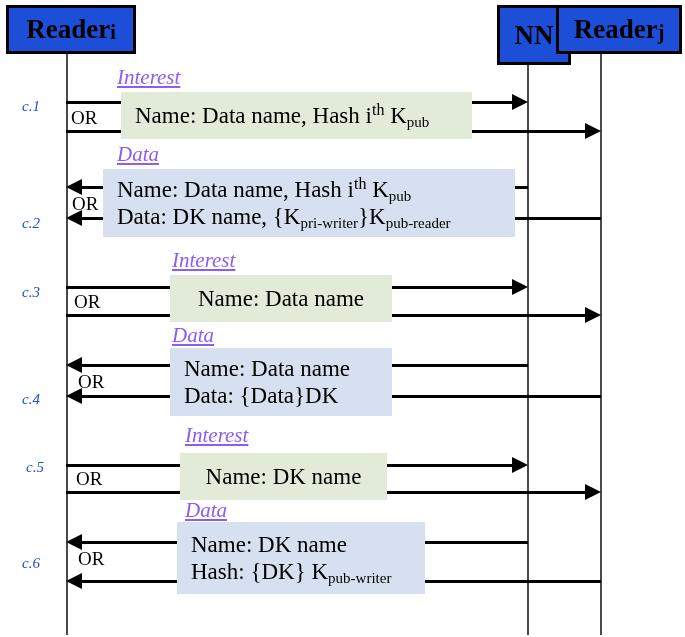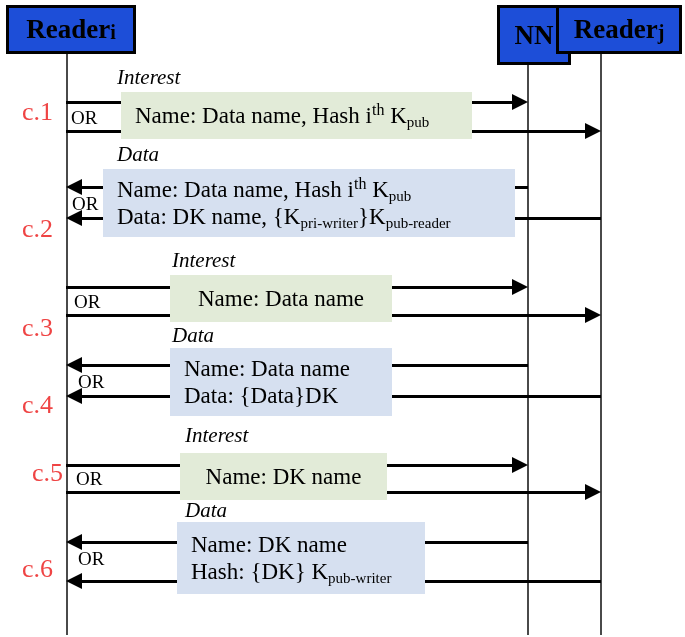--- a/index.html
+++ b/index.html
@@ -46,36 +46,38 @@
   .lifeline {
     position: absolute;
     width: 2px;
     background: #4a4a4a;
     z-index: 1;
   }
 
   
   .step-label {
     position: absolute;
-    font-size: 26px;
-    color: #ef4444;
+    font-size: 15px;
+    color: #1d4ed8;
     line-height: 1;
     white-space: nowrap;
     z-index: 30;
+    font-style: italic;
   }
 
   
   .kind-caption {
     position: absolute;
     font-size: 21px;
     font-style: italic;
-    color: #000000;
+    color: #8b5cf6;
     line-height: 1;
     white-space: nowrap;
     z-index: 30;
+    text-decoration: underline;
   }
 
   
   .arrow-line {
     position: absolute;
     height: 3px;
     background: #000000;
     z-index: 5;
   }
   .arrow-head {
@@ -186,21 +188,21 @@
 
   <div class="or-marker" style="left:72px; top:194px;">OR</div>
 
   <div class="payload blue" style="left:103px; top:169px; width:412px; height:68px;">
     <div class="payload-line"><span>Name: Data name, Hash i</span><sup>th</sup><span> K</span><sub>pub</sub></div>
     <div class="payload-line"><span>Data: DK name, {K</span><sub>pri-writer</sub><span>}K</span><sub>pub-reader</sub></div>
   </div>
 
   <div class="kind-caption" style="left:172px; top:250px;">Interest</div>
 
-  <div class="step-label" style="left:22px; top:285px;margin-top:30px;">c.3</div>
+  <div class="step-label" style="left:22px; top:285px;">c.3</div>
 
   <div class="arrow-line" style="left:66px; top:286px; width:454px;"></div>
   <div class="arrow-head right" style="left:512px; top:279px;"></div>
   <div class="arrow-line" style="left:66px; top:314px; width:527px;"></div>
   <div class="arrow-head right" style="left:585px; top:307px;"></div>
 
   <div class="or-marker" style="left:74px; top:292px;">OR</div>
 
   <div class="payload green" style="left:170px; top:275px; width:222px; height:47px;">
     <div class="payload-line" style="text-align:center;">Name: Data name</div>
@@ -217,21 +219,21 @@
 
   <div class="or-marker" style="left:78px; top:372px;">OR</div>
 
   <div class="payload blue" style="left:170px; top:348px; width:222px; height:68px;">
     <div class="payload-line">Name: Data name</div>
     <div class="payload-line">Data:  {Data}DK</div>
   </div>
 
   <div class="kind-caption" style="left:185px; top:425px;">Interest</div>
 
-  <div class="step-label" style="left:32px; top:460px;text-align:center;">c.5</div>
+  <div class="step-label" style="left:26px; top:460px;text-align:center;">c.5</div>
 
   <div class="arrow-line" style="left:66px; top:464px; width:454px;"></div>
   <div class="arrow-head right" style="left:512px; top:457px;"></div>
   <div class="arrow-line" style="left:66px; top:491px; width:527px;"></div>
   <div class="arrow-head right" style="left:585px; top:484px;"></div>
 
   <div class="or-marker" style="left:76px; top:469px;">OR</div>
 
   <div class="payload green" style="left:180px; top:453px; width:207px; height:47px;">
     <div class="payload-line" style="text-align:center;">Name: DK name</div>

